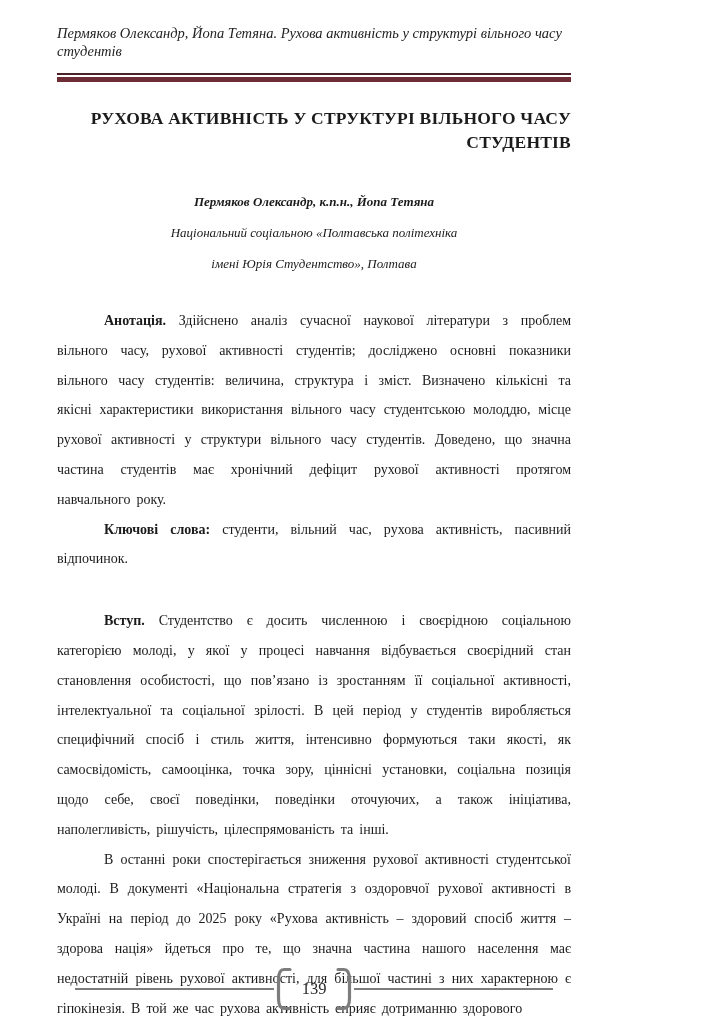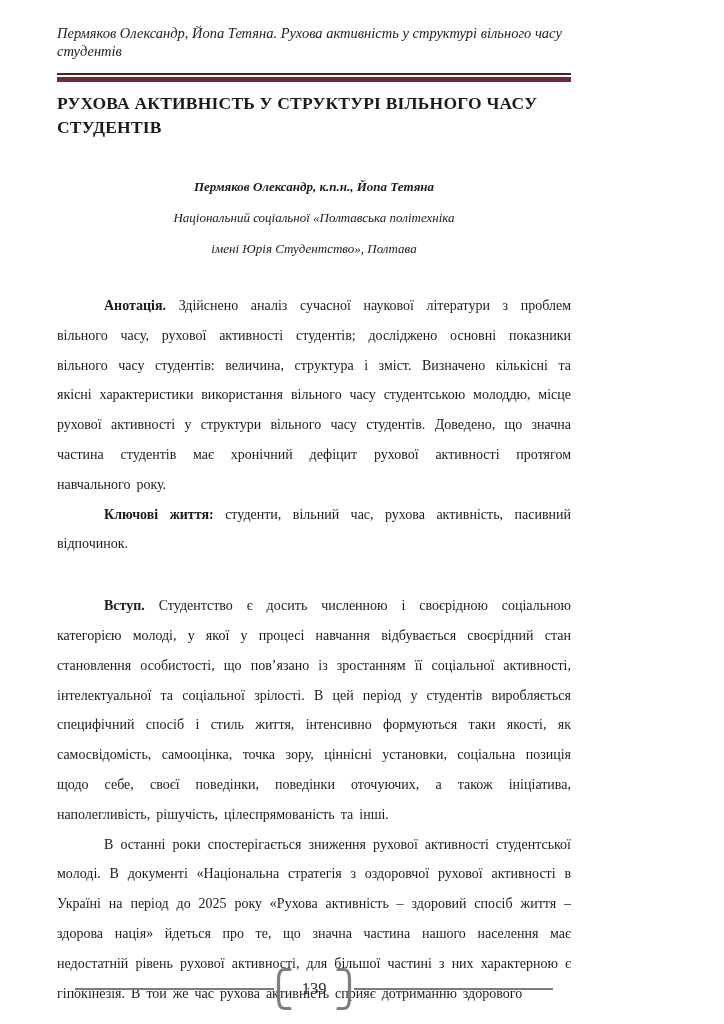--- a/index.html
+++ b/index.html
@@ -28,22 +28,22 @@
     color: #222222;
   }
   .double-rule {
     margin-top: 13px;
     height: 9px;
     border-top: 2px solid #4d2026;
     border-bottom: 5px solid #6e2d34;
     box-sizing: border-box;
   }
   .paper-title {
-    margin-top: 9px;
-    text-align: left;
+    margin-top: 24px;
+    text-align: right;
     font-weight: bold;
     font-size: 17.5px;
     line-height: 24px;
     letter-spacing: 0.2px;
   }
   .authors-block {
     margin-top: 32px;
     text-align: center;
     font-size: 13px;
     line-height: 31px;
@@ -105,29 +105,29 @@
   <div class="content">
 
     <div class="running-header">Пермяков Олександр, Йопа Тетяна. Рухова активність у структурі вільного часу студентів</div>
 
     <div class="double-rule"></div>
 
     <div class="paper-title">РУХОВА АКТИВНІСТЬ У СТРУКТУРІ ВІЛЬНОГО ЧАСУ СТУДЕНТІВ</div>
 
     <div class="authors-block">
       <div class="authors-line">Пермяков Олександр, к.п.н., Йопа Тетяна</div>
-      <div class="affiliation-line">Національний соціальної «Полтавська політехніка</div>
+      <div class="affiliation-line">Національний соціальною «Полтавська політехніка</div>
       <div class="affiliation-line">імені Юрія Студентство», Полтава</div>
     </div>
 
     <div class="body-text">
 
       <p class="para"><span class="lead-label">Анотація.</span> <span>Здійснено аналіз сучасної наукової літератури з проблем вільного часу, рухової активності студентів; досліджено основні показники вільного часу студентів: величина, структура і зміст. Визначено кількісні та якісні характеристики використання вільного часу студентською молоддю, місце рухової активності у структури вільного часу студентів. Доведено, що значна частина студентів має хронічний дефіцит рухової активності протягом навчального року.</span></p>
 
-      <p class="para"><span class="lead-label">Ключові життя:</span> <span>студенти, вільний час, рухова активність, пасивний відпочинок.</span></p>
+      <p class="para"><span class="lead-label">Ключові слова:</span> <span>студенти, вільний час, рухова активність, пасивний відпочинок.</span></p>
 
       <p class="para para-gap"><span class="lead-label">Вступ.</span> <span>Студентство є досить численною і своєрідною соціальною категорією молоді, у якої у процесі навчання відбувається своєрідний стан становлення особистості, що пов’язано із зростанням її соціальної активності, інтелектуальної та соціальної зрілості. В цей період у студентів виробляється специфічний спосіб і стиль життя, інтенсивно формуються таки якості, як самосвідомість, самооцінка, точка зору, ціннісні установки, соціальна позиція щодо себе, своєї поведінки, поведінки оточуючих, а також ініціатива, наполегливість, рішучість, цілеспрямованість та інші.</span></p>
 
       <p class="para"><span>В останні роки спостерігається зниження рухової активності студентської молоді. В документі «Національна стратегія з оздоровчої рухової активності в Україні на період до 2025 року «Рухова активність – здоровий спосіб життя – здорова нація» йдеться про те, що значна частина нашого населення має недостатній рівень рухової активності, для більшої частині з них характерною є гіпокінезія. В той же час рухова активність сприяє дотриманню здорового</span></p>
 
     </div>
   </div>
 
   <div class="footer">
     <div class="footer-line"></div>

